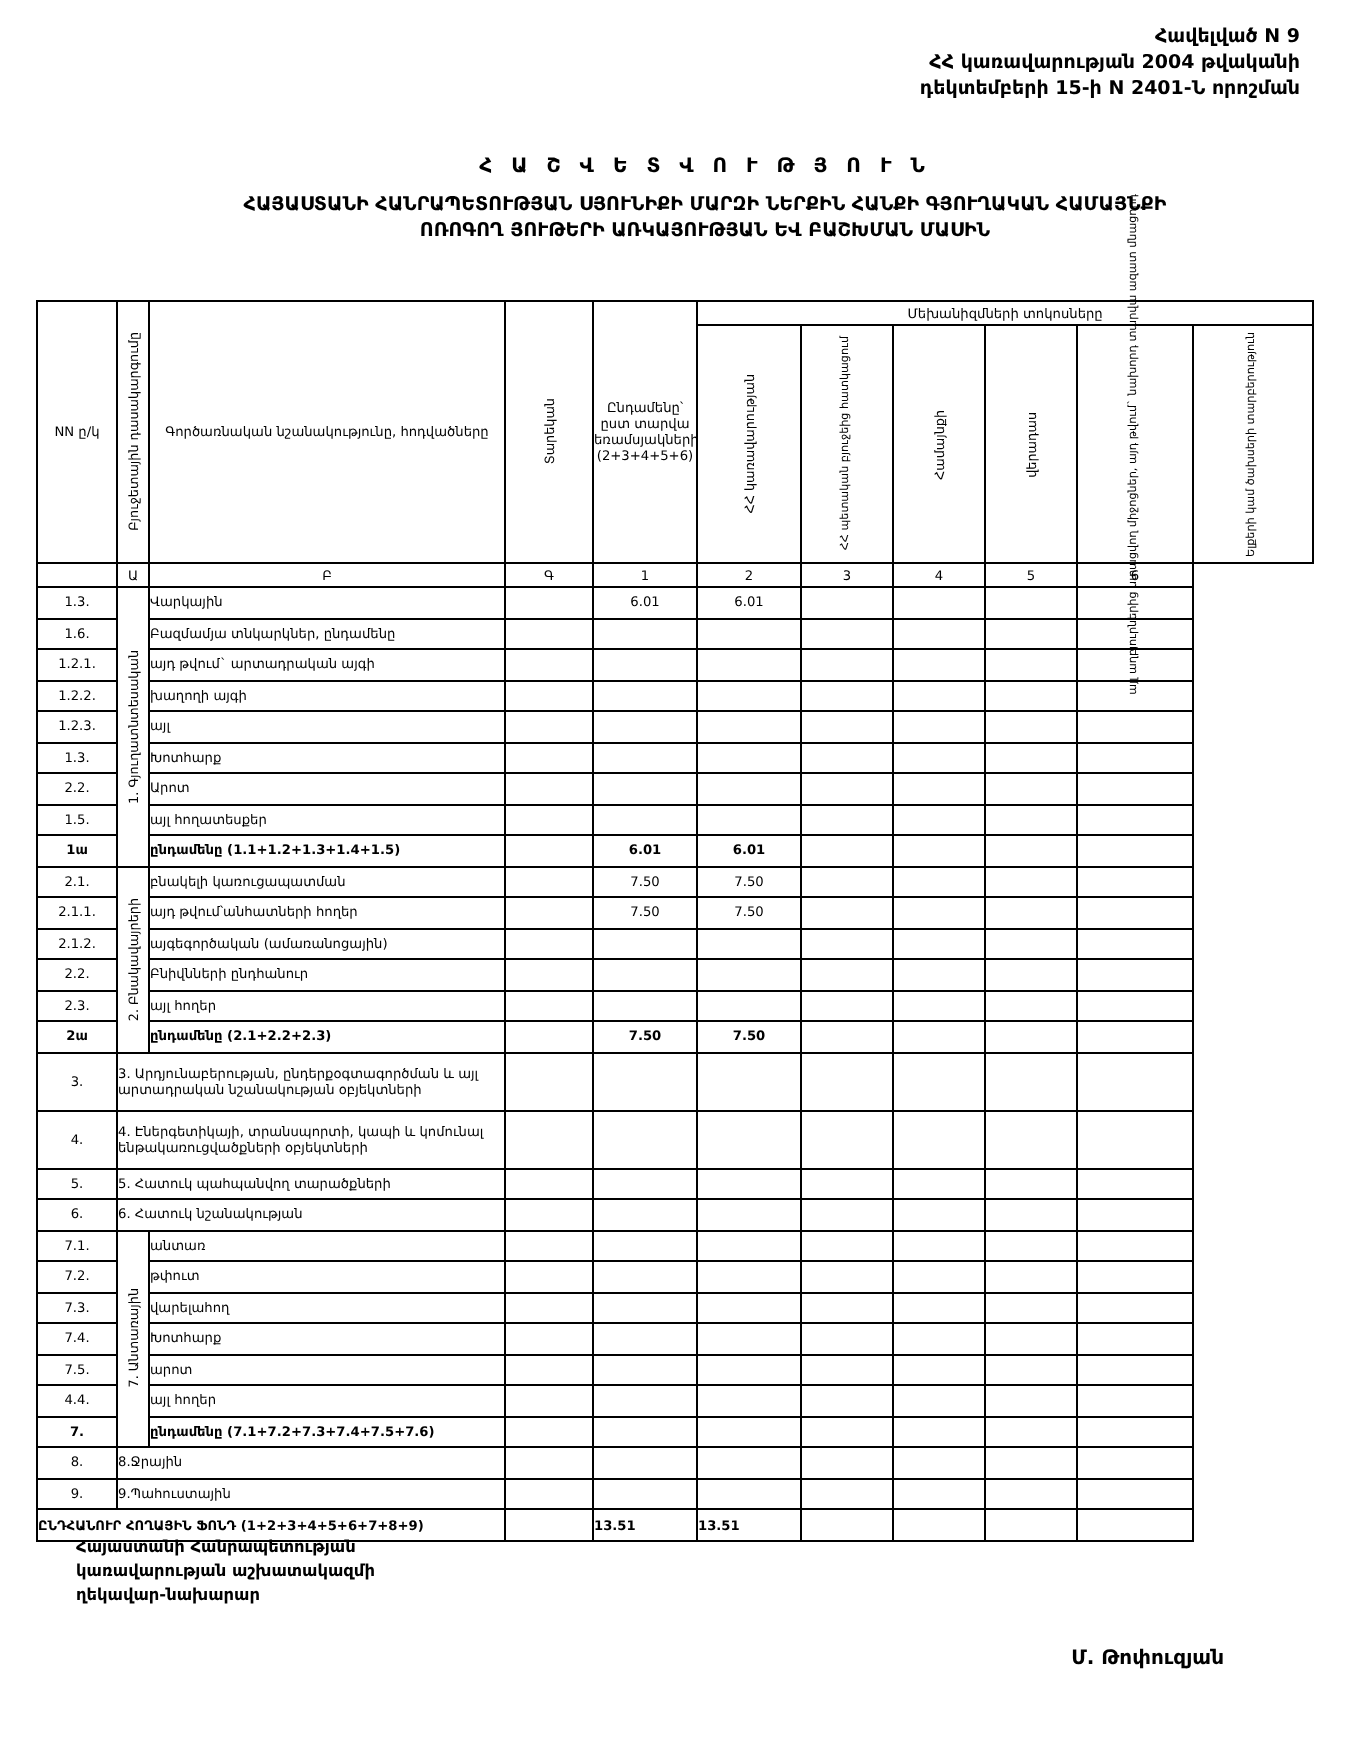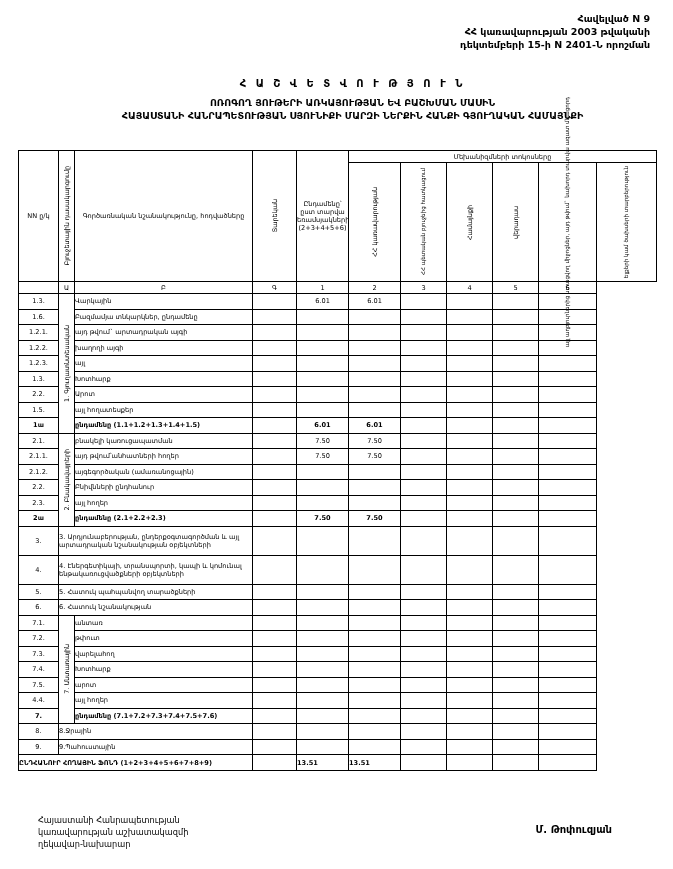--- a/index.html
+++ b/index.html
@@ -54,42 +54,42 @@
   .numrow td{height:11px;font-size:6.6px;text-align:center;}
   .datarow td{height:14.5px;}
   .tall td{height:28px;}
   .grpcell{width:13px;}
   .sumrow td{font-weight:bold;}
   .lastrow td{height:15px;text-align:left;font-weight:bold;}
   .multi{font-size:6.4px;line-height:8.5px;padding:1px 3px;}
 
   
   .footer{
-    position:absolute;left:38px;top:814px;font-size:8.2px;font-weight:normal;line-height:12px;
+    position:absolute;left:38px;top:767px;font-size:8.2px;font-weight:bold;line-height:12px;
   }
   .sign{
     position:absolute;right:60px;top:824px;font-size:10px;font-weight:bold;
   }
 </style>
 </head>
 <body>
 
 <div class="page">
 
   <div class="hdr">
     <div>Հավելված N 9</div>
-    <div>ՀՀ կառավարության 2003 թվականի</div>
+    <div>ՀՀ կառավարության 2004 թվականի</div>
     <div>դեկտեմբերի 15-ի N 2401-Ն որոշման</div>
   </div>
 
   <div class="title-block">
     <div class="t1">Հ Ա Շ Վ Ե Տ Վ Ո Ւ Թ Յ Ո Ւ Ն</div>
     <div class="t2">
+      <div>ՀԱՅԱՍՏԱՆԻ ՀԱՆՐԱՊԵՏՈՒԹՅԱՆ ՍՅՈՒՆԻՔԻ ՄԱՐԶԻ ՆԵՐՔԻՆ ՀԱՆՔԻ ԳՅՈՒՂԱԿԱՆ ՀԱՄԱՅՆՔԻ</div>
       <div>ՈՌՈԳՈՂ ՅՈՒԹԵՐԻ ԱՌԿԱՅՈՒԹՅԱՆ ԵՎ ԲԱՇԽՄԱՆ ՄԱՍԻՆ</div>
-      <div>ՀԱՅԱՍՏԱՆԻ ՀԱՆՐԱՊԵՏՈՒԹՅԱՆ ՍՅՈՒՆԻՔԻ ՄԱՐԶԻ ՆԵՐՔԻՆ ՀԱՆՔԻ ԳՅՈՒՂԱԿԱՆ ՀԱՄԱՅՆՔԻ</div>
     </div>
   </div>
 
   <table class="main">
     <colgroup>
       <col style="width:40px">
       <col style="width:16px">
       <col style="width:178px">
       <col style="width:44px">
       <col style="width:52px">

